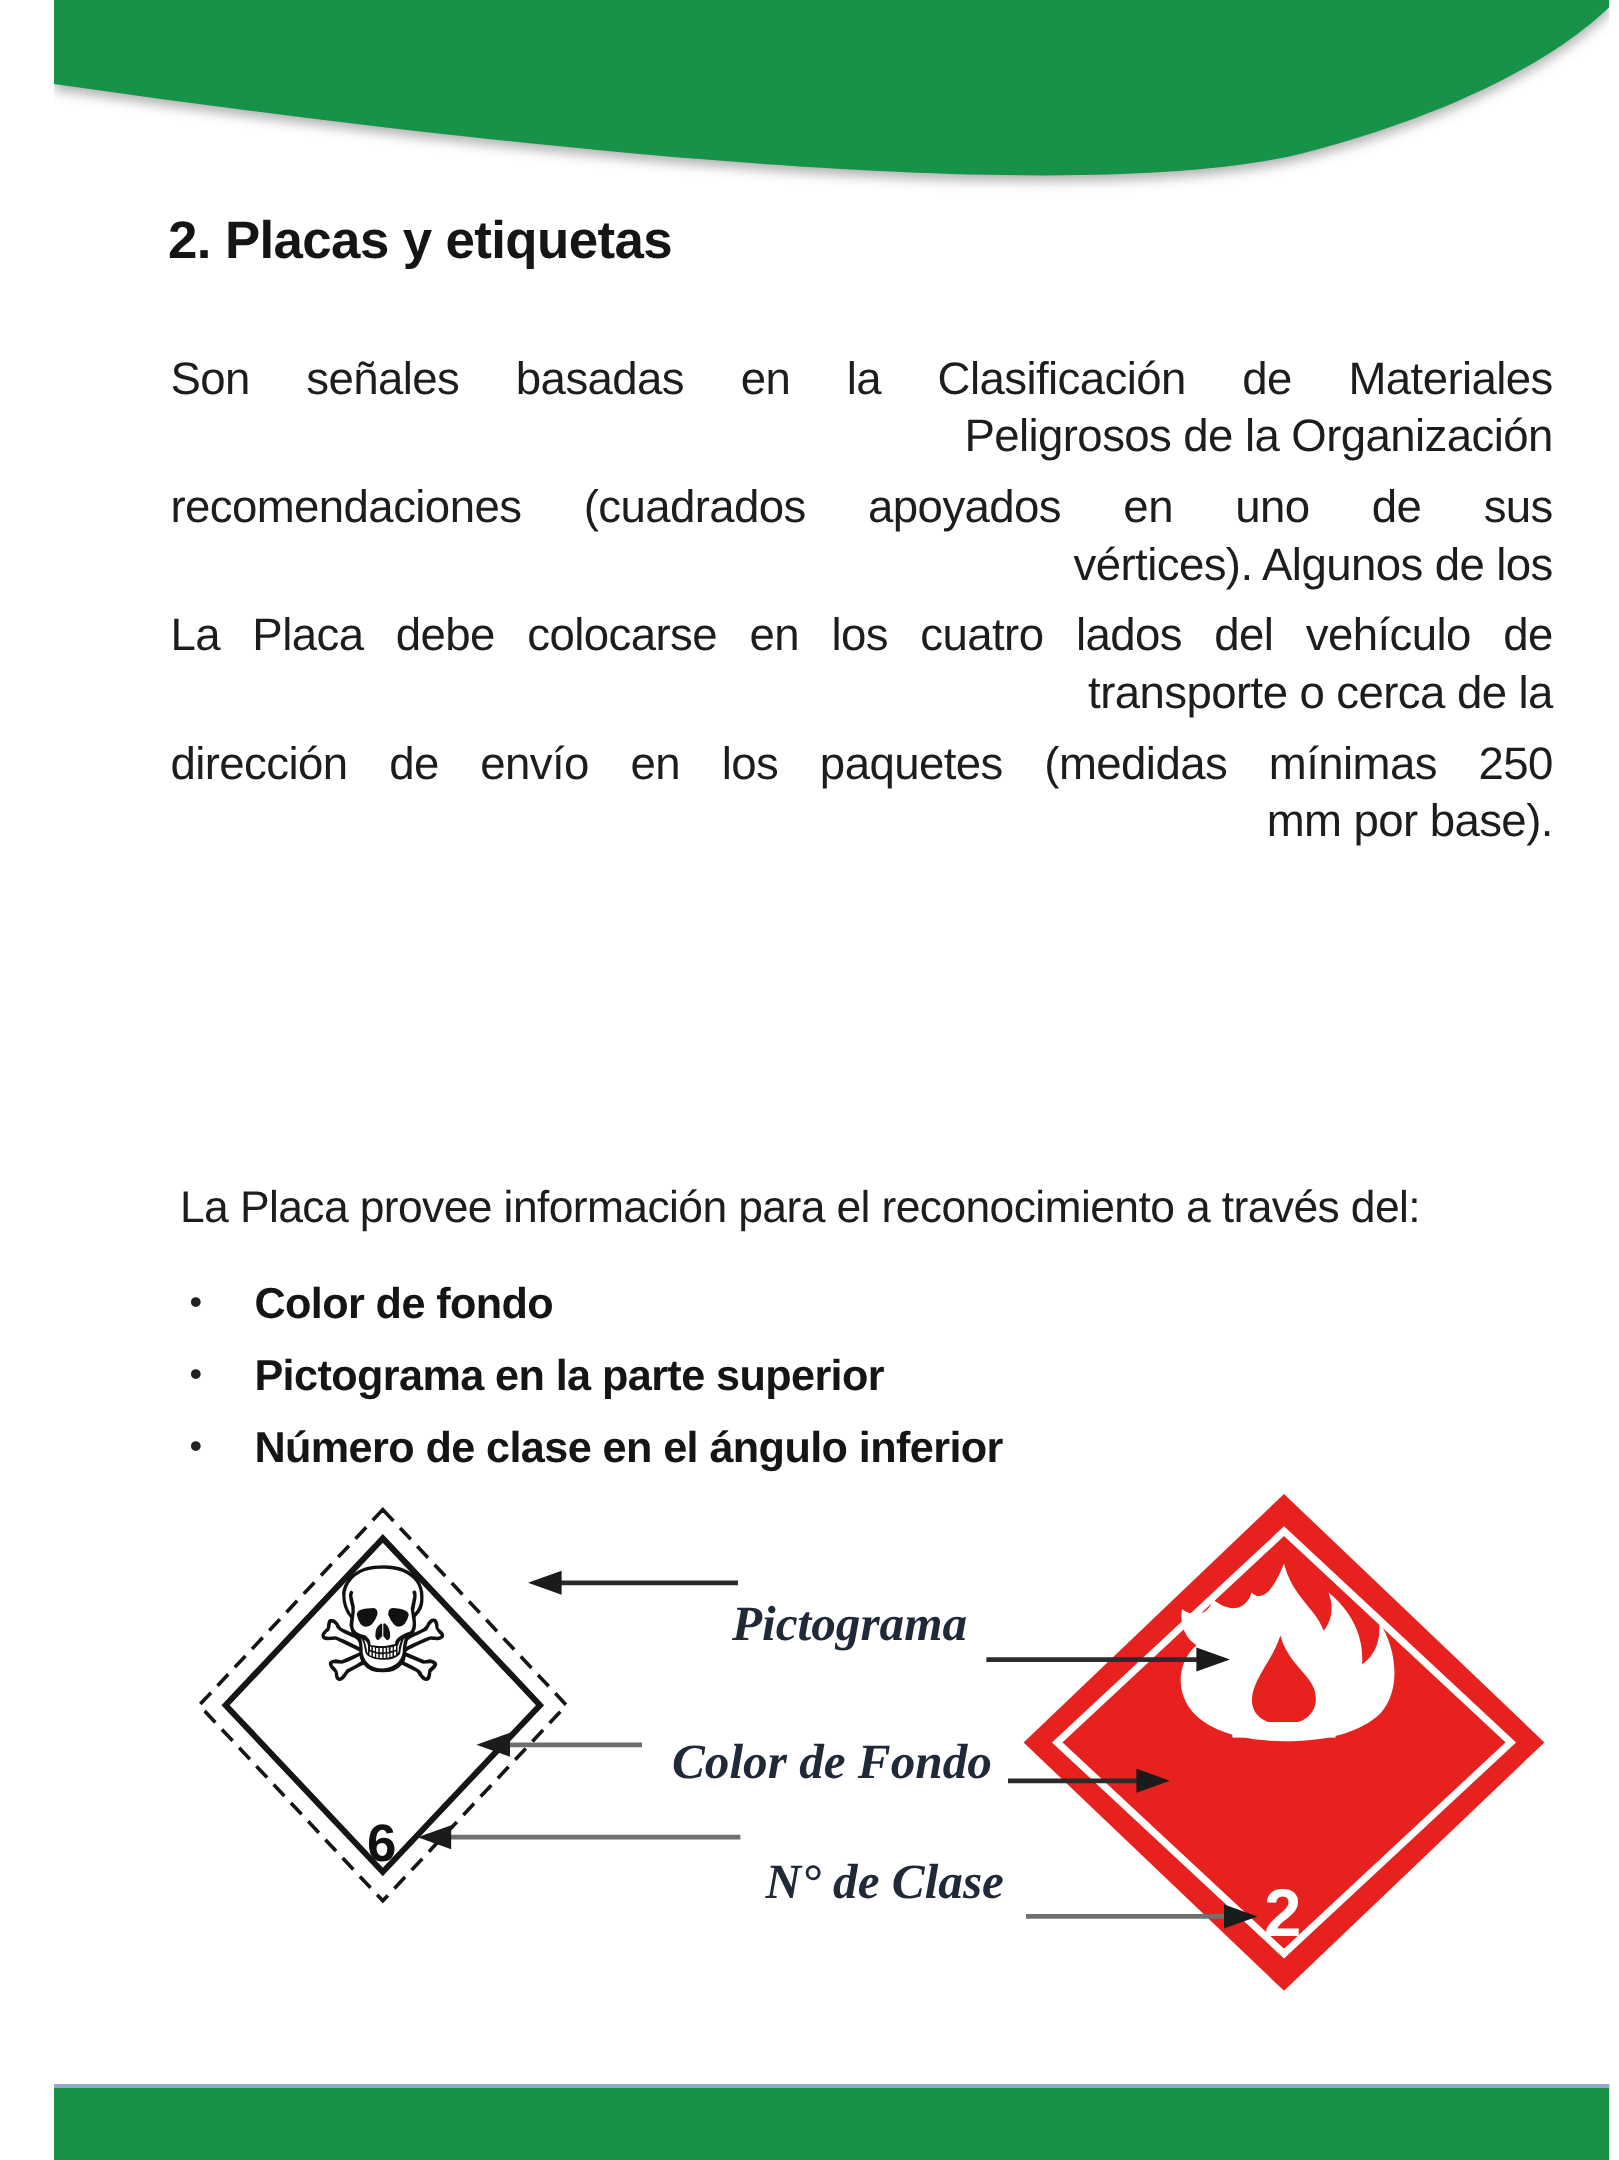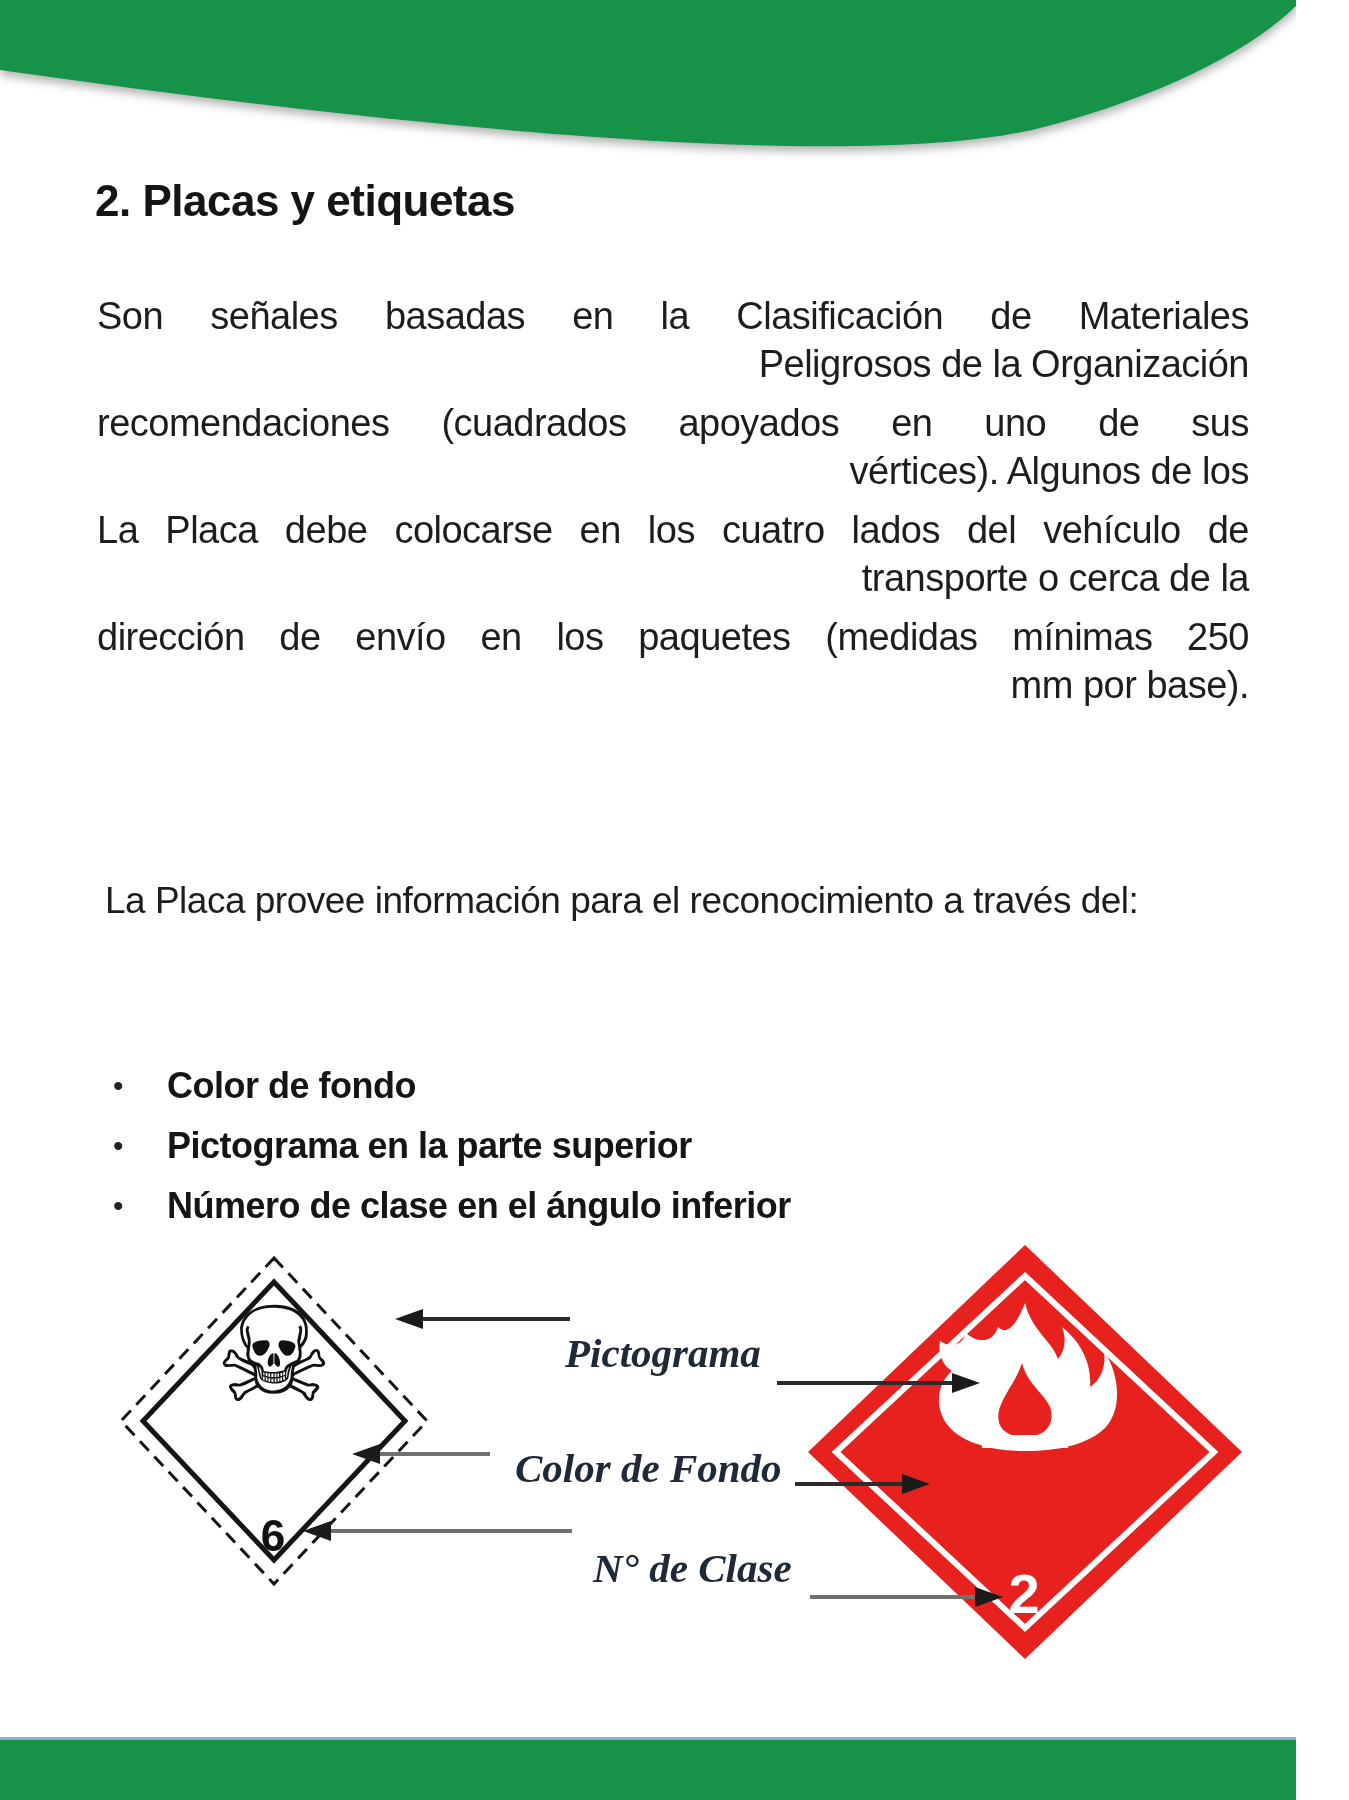--- a/index.html
+++ b/index.html
@@ -1,35 +1,35 @@
 <!DOCTYPE html>
 <html><head>
 <meta charset="utf-8">
 <style>
   html,body{margin:0;padding:0;}
   body{width:1349px;height:1800px;background:#ffffff;font-family:"Liberation Sans",sans-serif;}
-  #page{position:relative;width:1296px;height:1800px;overflow:hidden;background:#fff;}
+  #page{position:relative;width:1296px;height:1800px;overflow:hidden;background:#fff;margin-left:45px;}
 
   
   .header-wave{position:absolute;top:0;left:0;width:1349px;height:220px;}
   .header-wave svg{display:block;filter:drop-shadow(0 5px 5px rgba(0,0,0,0.30));}
 
   
   .page-title{position:absolute;left:95px;top:176px;font-size:44px;font-weight:bold;
     color:#151515;letter-spacing:-0.5px;}
 
   
   .body-text{position:absolute;left:97px;top:292px;width:1152px;font-size:38px;
     line-height:48px;color:#1d1d1d;letter-spacing:-0.5px;}
   .para{margin:0 0 11px 0;}
   .jline{display:block;text-align:justify;text-align-last:justify;}
   .lline{display:block;text-align:right;}
 
   
-  .intro-line{position:absolute;left:105px;top:880px;width:1160px;font-size:37px;
+  .intro-line{position:absolute;left:105px;top:985px;width:1160px;font-size:37px;
     color:#1d1d1d;letter-spacing:-0.5px;}
 
   
   .bullet-list{position:absolute;left:113px;top:1056px;margin:0;padding:0;list-style:none;}
   .bullet-list li{position:relative;padding-left:54px;font-size:36px;font-weight:bold;
     color:#151515;line-height:60px;letter-spacing:-0.5px;}
   .bullet-list li::before{content:"\2022";position:absolute;left:0;top:0;
     font-size:30px;font-weight:normal;color:#222;}
 
   

